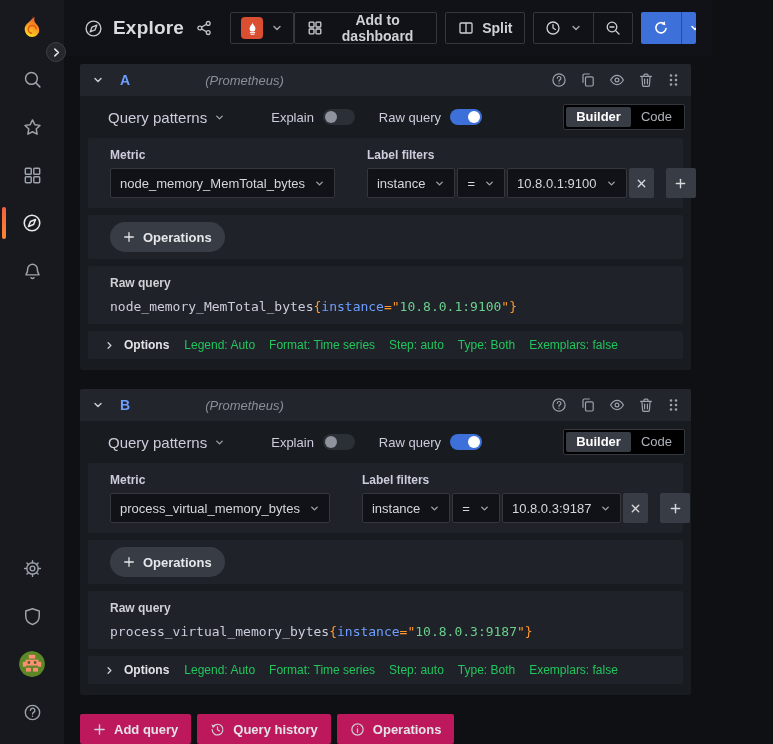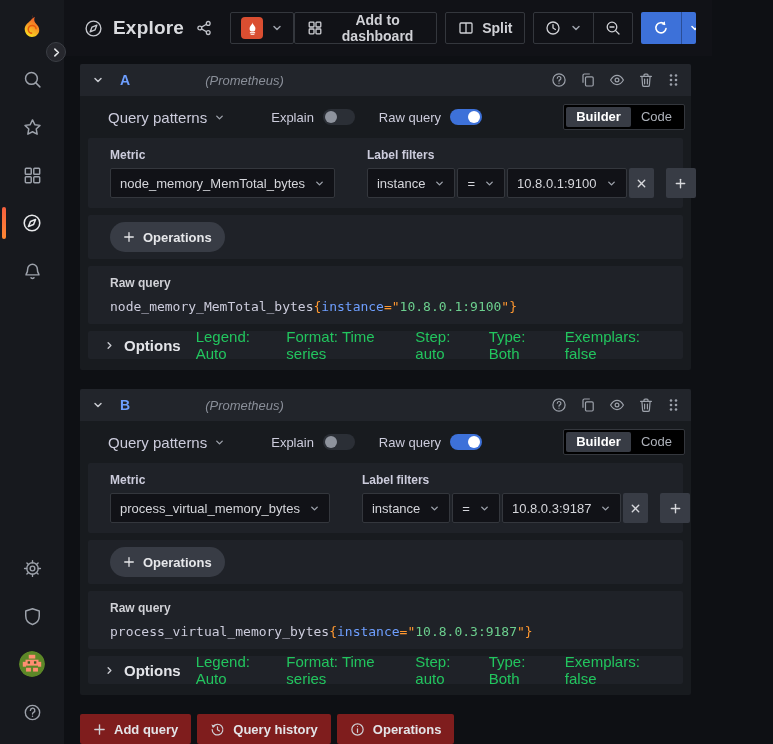--- a/index.html
+++ b/index.html
@@ -89,27 +89,27 @@
   .ops-row{padding:7px 8px 7px 22px;}
   .ops-btn{height:30px;display:inline-flex;align-items:center;gap:8px;padding:0 13px;background:#383C45;
     border:none;border-radius:15px;color:#E6E7EA;font-weight:600;font-size:13px;font-family:inherit;cursor:pointer;}
   .raw-row{padding:10px 8px 10px 22px;}
   .raw-label{font-size:12px;font-weight:700;color:#D0D1D6;margin-bottom:9px;}
   .raw-code{font-family:"DejaVu Sans Mono",monospace;font-size:13px;color:#CCCCDC;white-space:pre;}
   .sx-m{color:#CCCCDC;}
   .sx-p{color:#FF9830;}
   .sx-l{color:#6E9FFF;}
   .sx-s{color:#6CCF8E;}
-  .options-row{display:flex;align-items:center;height:28px;padding:0 8px 0 16px;font-size:15px;cursor:pointer;}
+  .options-row{display:flex;align-items:center;height:28px;padding:0 8px 0 16px;font-size:12px;cursor:pointer;}
   .opt-chevron{display:flex;color:#C7C9CF;margin-right:9px;}
   .opt-title{font-weight:700;color:#E3E4E8;margin-right:15px;}
   .opt-meta{color:#22c55e;margin-right:14px;}
 
   .footer-row{display:flex;gap:6px;}
-  .f-btn{height:30px;display:inline-flex;align-items:center;gap:8px;padding:0 13px;background:#7f1d1d;
+  .f-btn{height:30px;display:inline-flex;align-items:center;gap:8px;padding:0 13px;background:#be185d;
     border:none;border-radius:2px;color:#E3E4E8;font-weight:600;font-size:13px;font-family:inherit;cursor:pointer;}
   .f-btn .ficon{display:flex;color:#D0D1D6;}
   svg{display:block;}
 </style>
 </head>
 <body>
 
 <div class="app">
 
   <aside class="sidebar">

